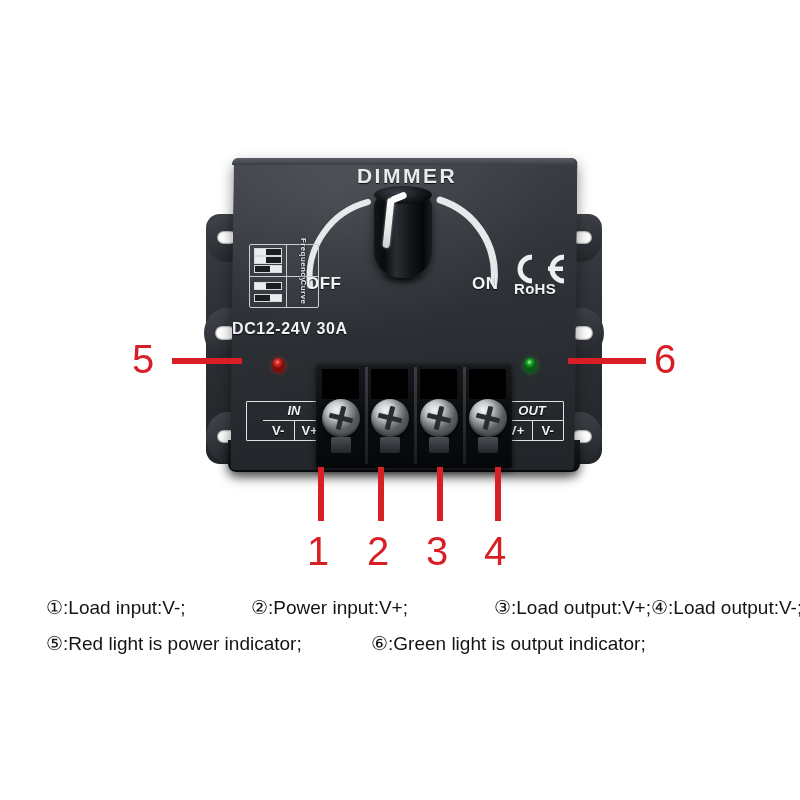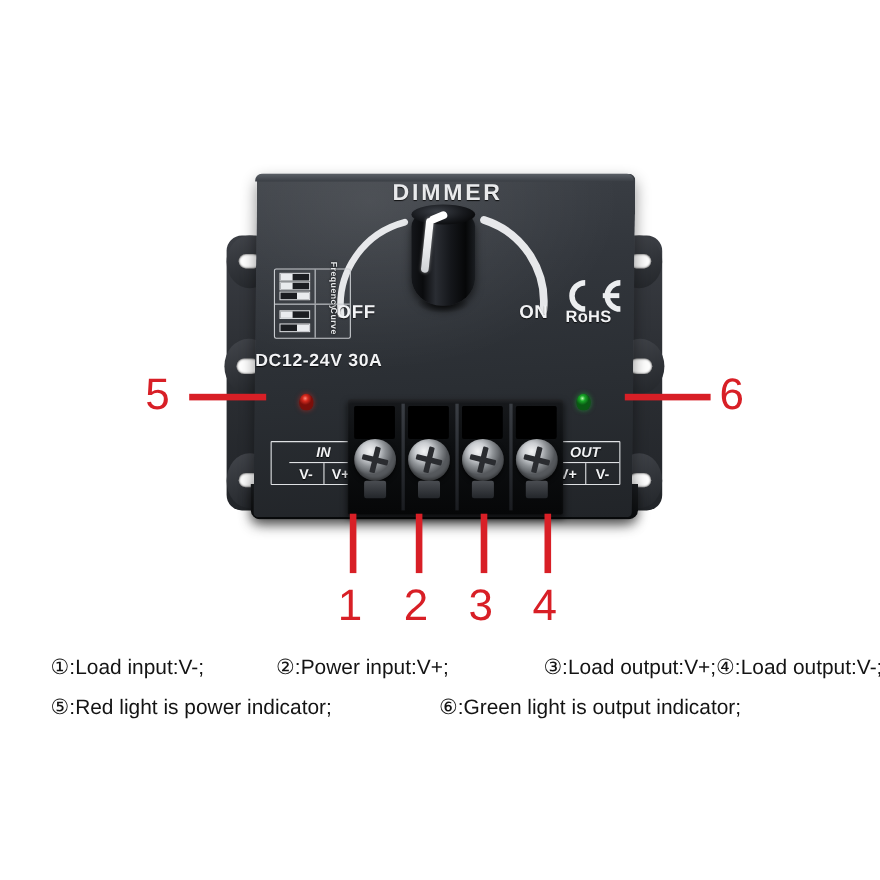--- a/index.html
+++ b/index.html
@@ -372,21 +372,21 @@
     font-size: 19px;
     line-height: 36px;
   }
   .cap-line { white-space: nowrap; }
   .cap-item { display: inline-block; }
   #cap-1 { width: 205px; }
   #cap-2 { width: 200px; }
   #cap-3 { width: 200px; text-align: right; }
   #cap-4 { width: auto; }
   #cap-5 { width: 325px; }
-  #cap-6 { width: auto; margin-left: 28px; }
+  #cap-6 { width: auto; }
 </style>
 </head>
 <body>
 
 <div id="photo-stage">
 
   <div class="ear-plate" style="left:206px; top:214px; width:40px; height:250px;"></div>
   <div class="ear-lobe" style="left:206px; top:214px; width:42px; height:48px;"></div>
   <div class="ear-lobe" style="left:204px; top:308px; width:44px; height:50px;"></div>
   <div class="ear-lobe" style="left:206px; top:412px; width:42px; height:50px;"></div>

